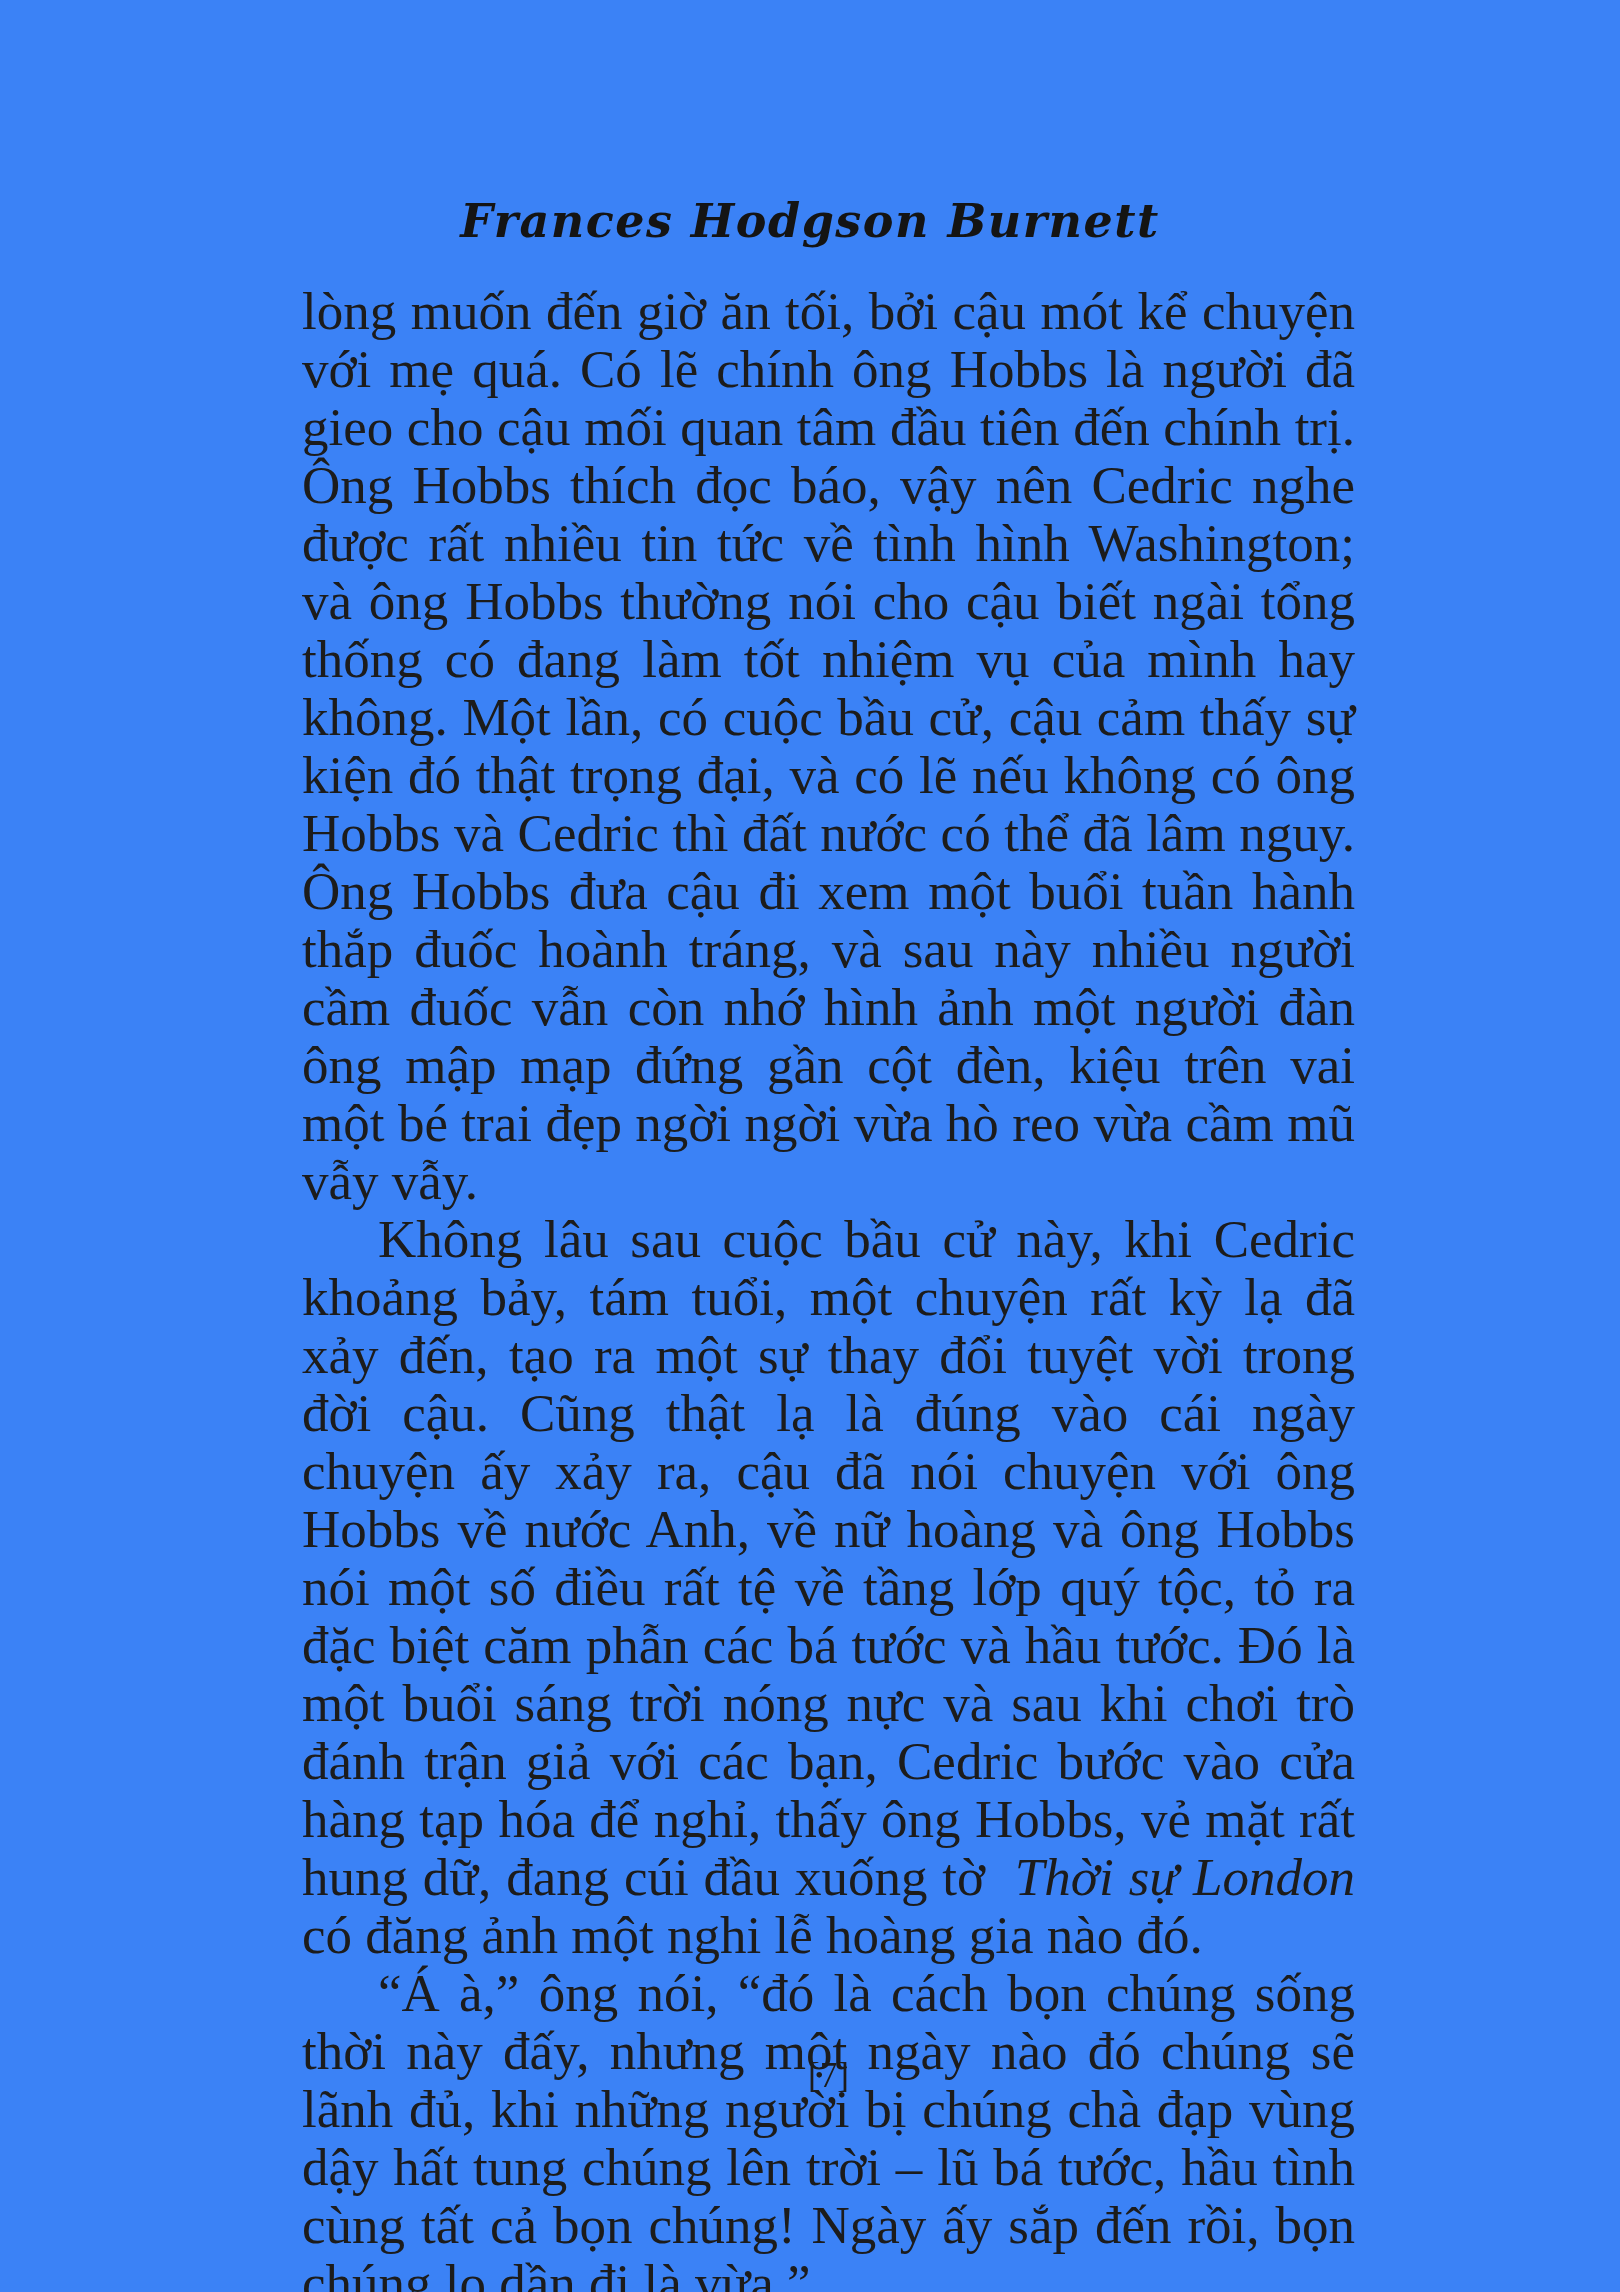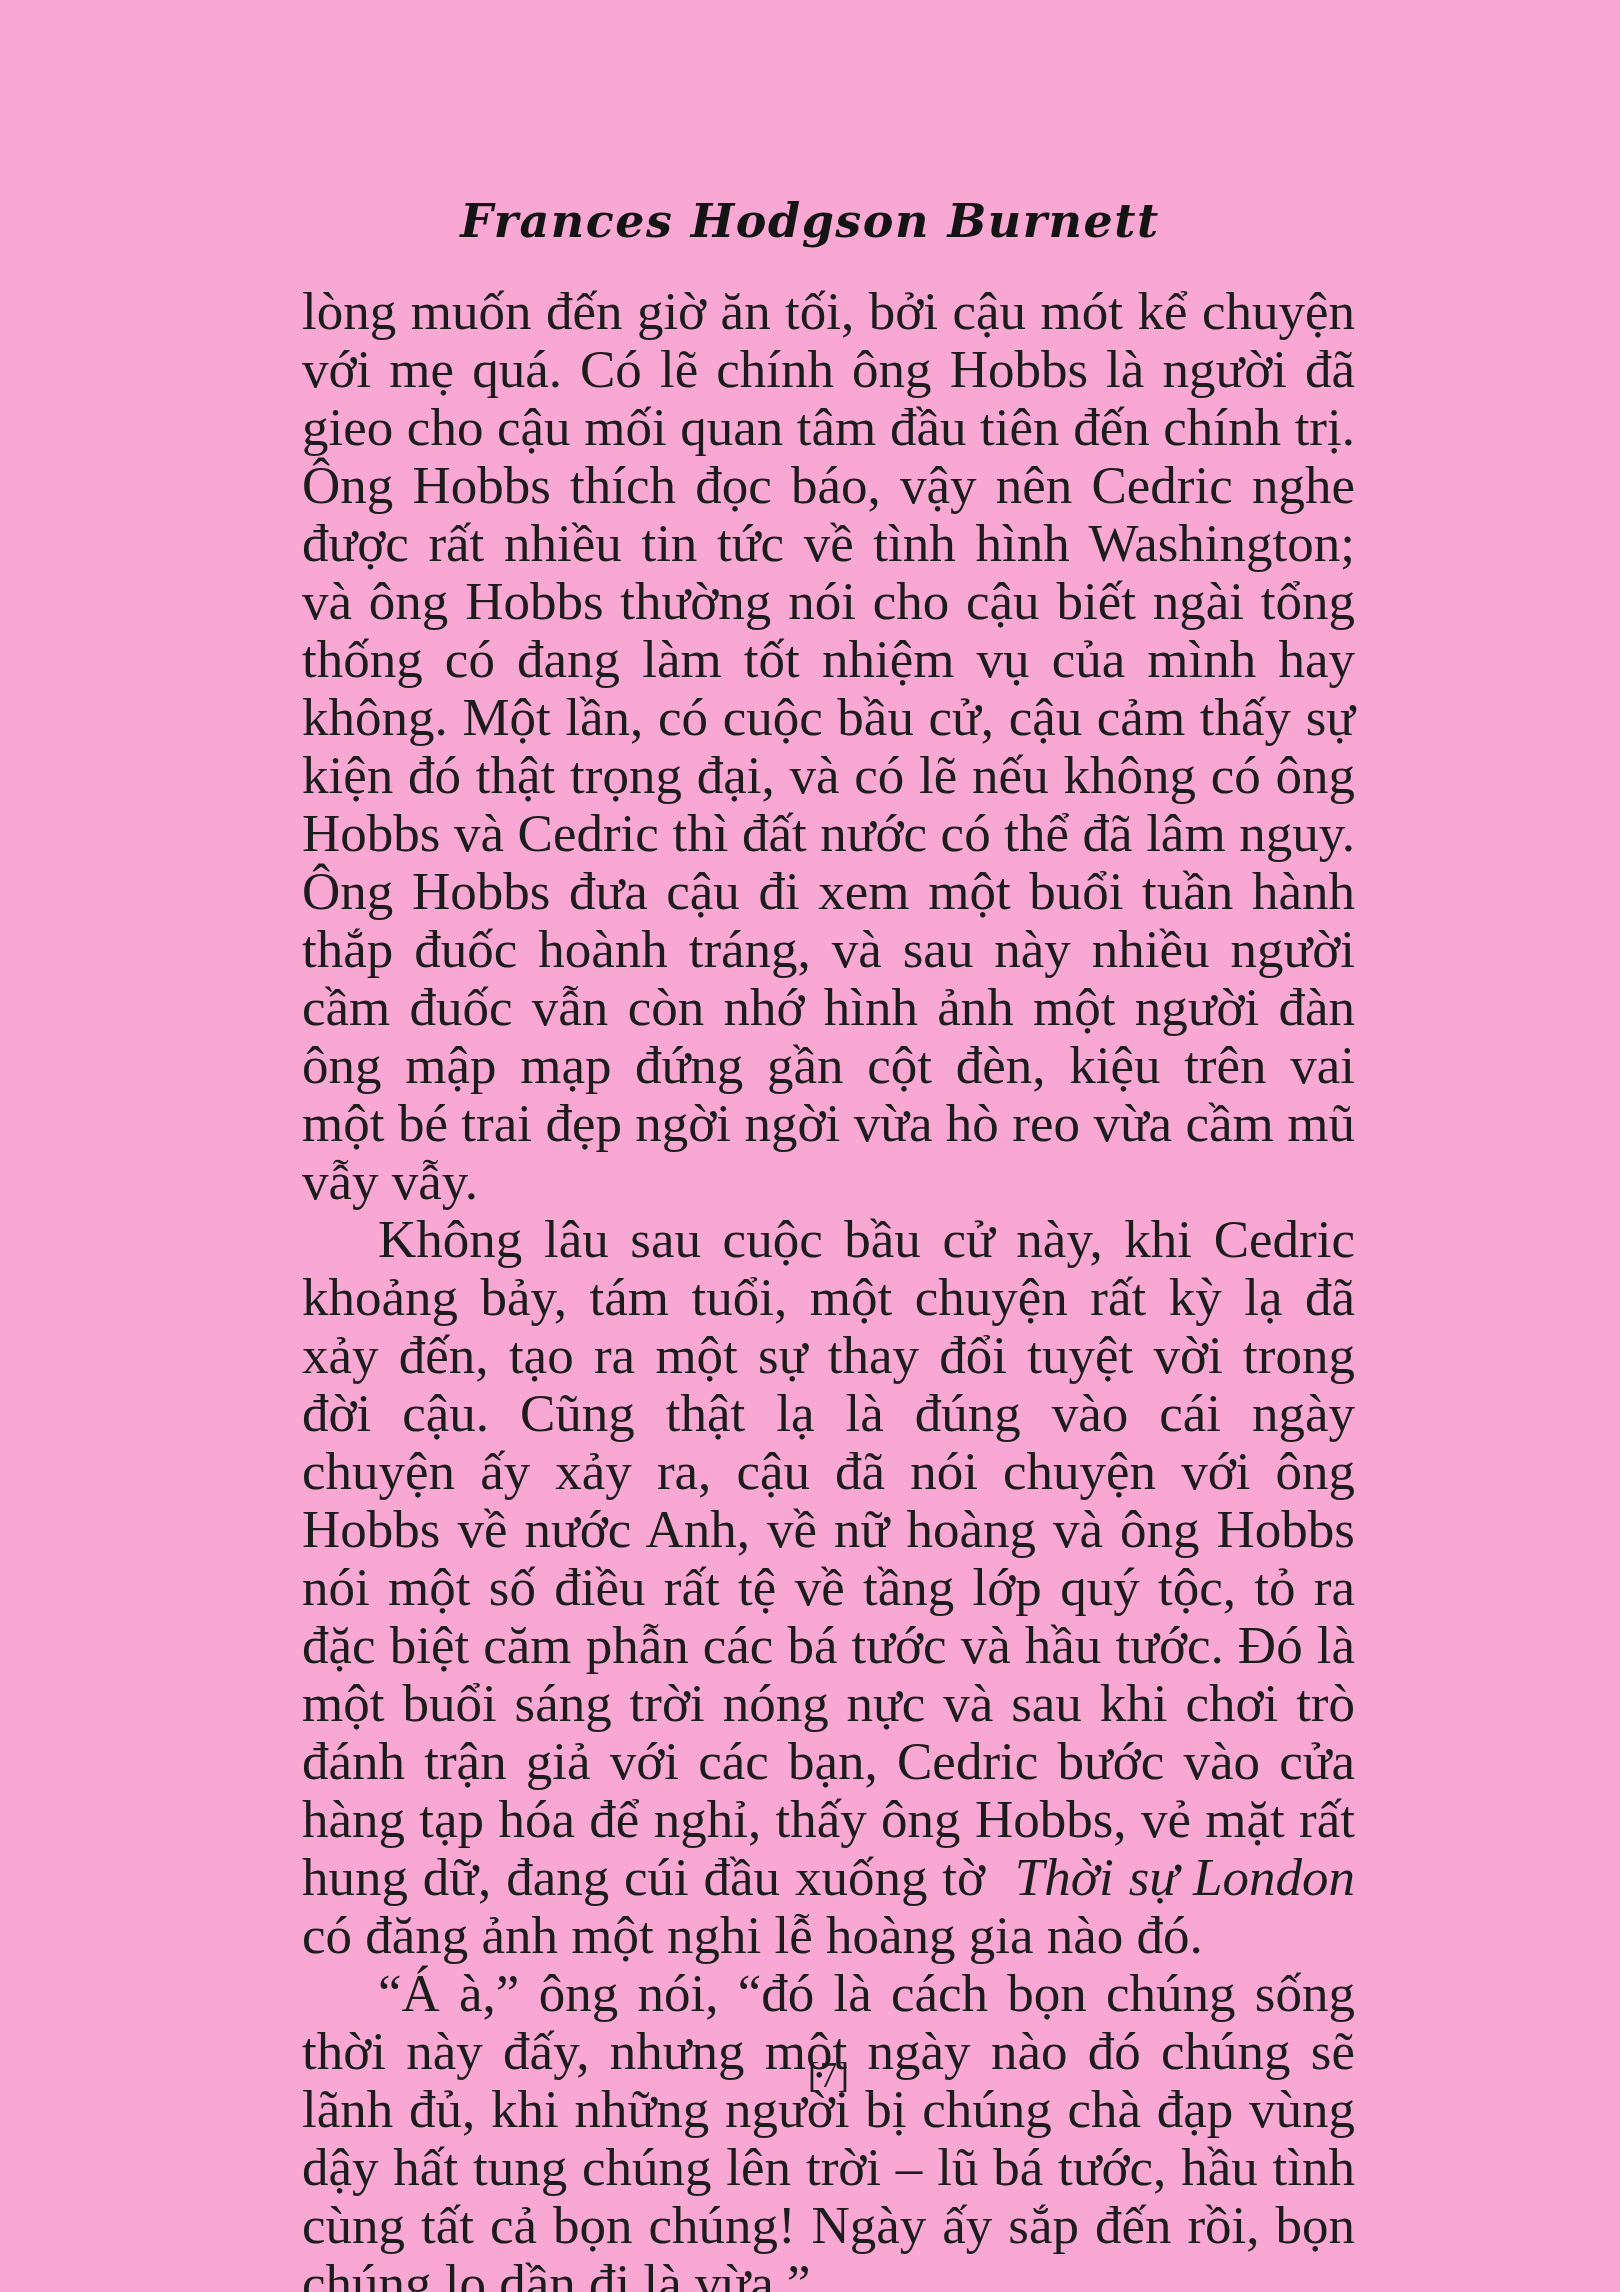--- a/index.html
+++ b/index.html
@@ -3,21 +3,21 @@
 <meta charset="utf-8">
 <style>
   html, body { margin: 0; padding: 0; }
   body { background: #ffffff; }
 
   .page {
     position: relative;
     width: 1620px;
     height: 2293px;
     margin: 0 auto;
-    background: #f9a8d4;
+    background: #3b82f6;
     font-family: "Liberation Serif", "DejaVu Serif", serif;
     color: #1c1c1c;
     box-sizing: border-box;
     overflow: hidden;
     padding-left: 14px;
   }
 
   .author-header {
     position: absolute;
     top: 194px;

